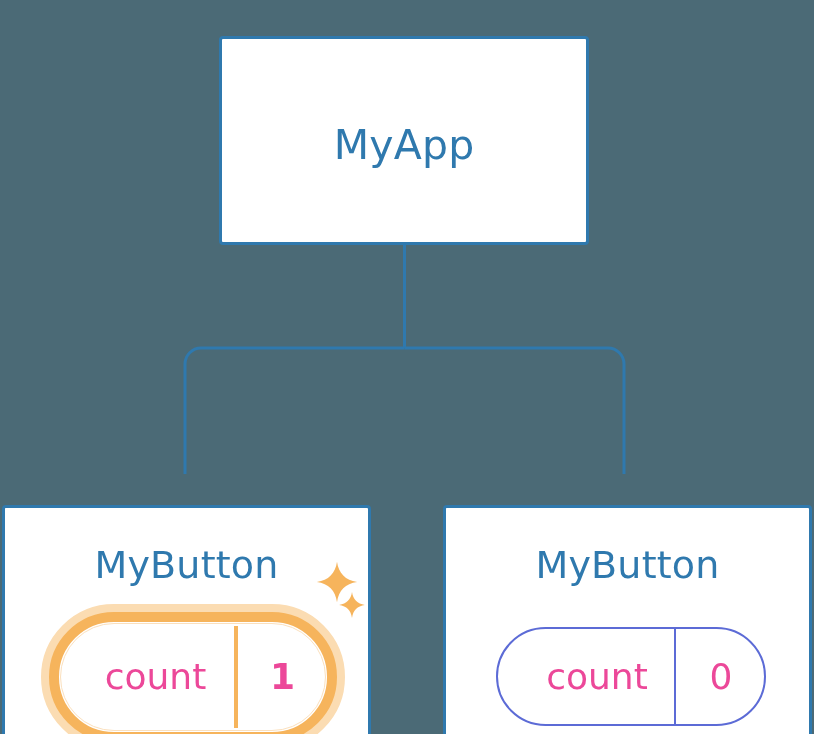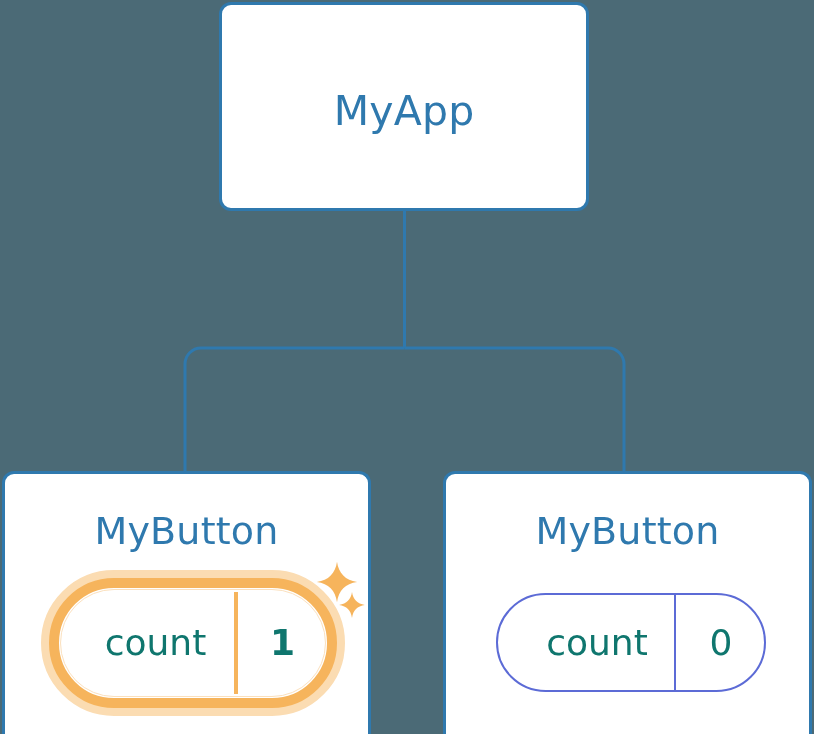--- a/index.html
+++ b/index.html
@@ -32,22 +32,23 @@
     height: 734px;
     z-index: 1;
   }
 
   
   .node-card {
     position: absolute;
     box-sizing: border-box;
     background: #ffffff;
     border: 3px solid #2f79ae;
-    border-radius: 12px;
+    border-radius: 4px;
     z-index: 2;
+    margin-top: 34px;
   }
 
   #card-myapp {
     left: 219px;
     top: 2px;
     width: 370px;
     height: 209px;
   }
 
   #card-mybutton-left {
@@ -101,21 +102,21 @@
     border: 2px solid #5c6bd6;
     border-radius: 999px;
     overflow: hidden;
   }
 
   .pill-key,
   .pill-value {
     display: flex;
     align-items: center;
     justify-content: center;
-    color: #0f766e;
+    color: #ec4899;
     font-size: 36px;
     line-height: 1;
     white-space: nowrap;
   }
 
   .pill-key {
     flex: 0 0 auto;
     padding: 0 0 0 0;
   }
 

